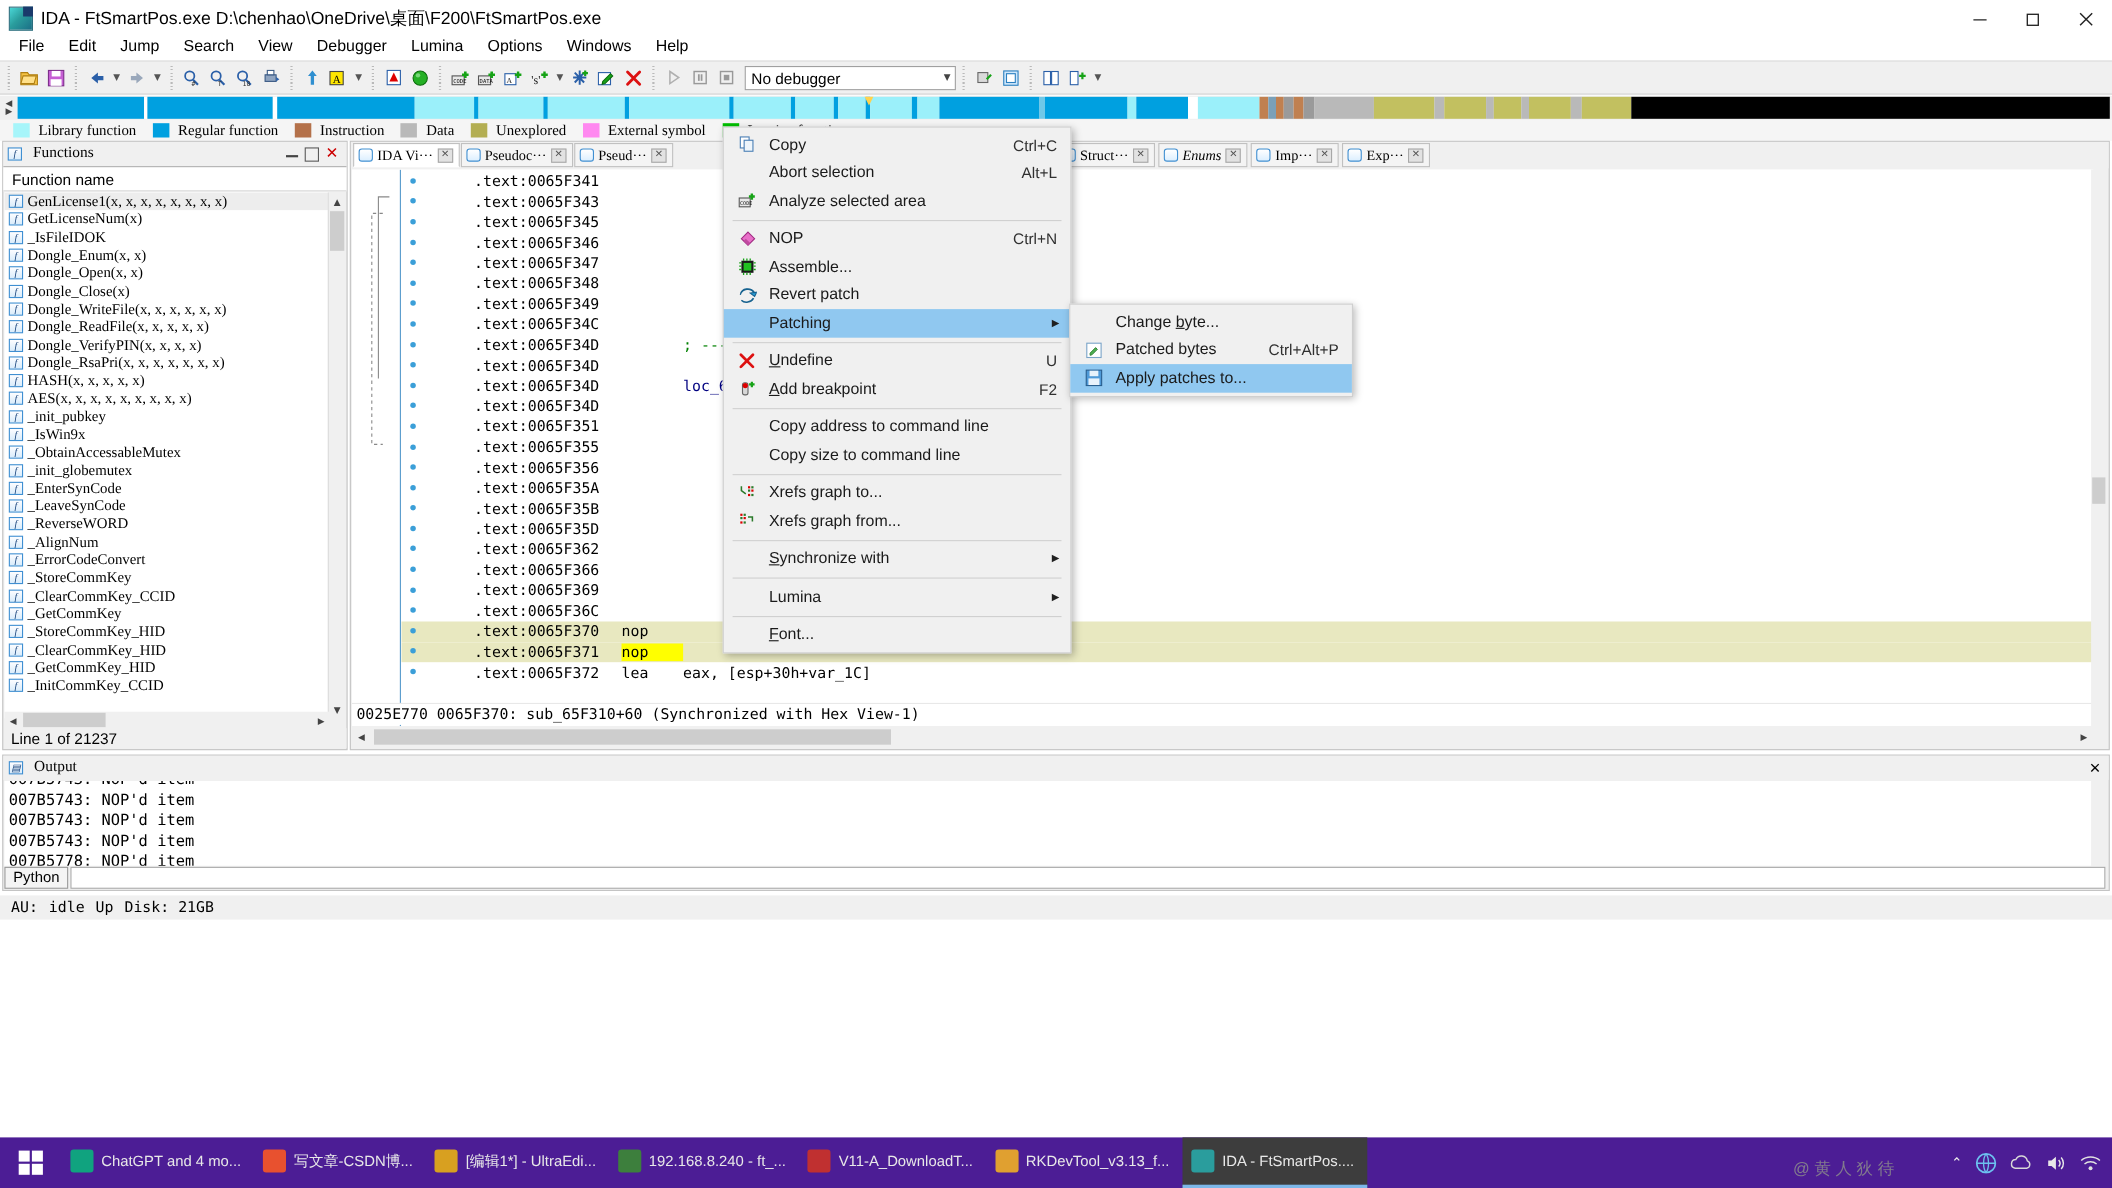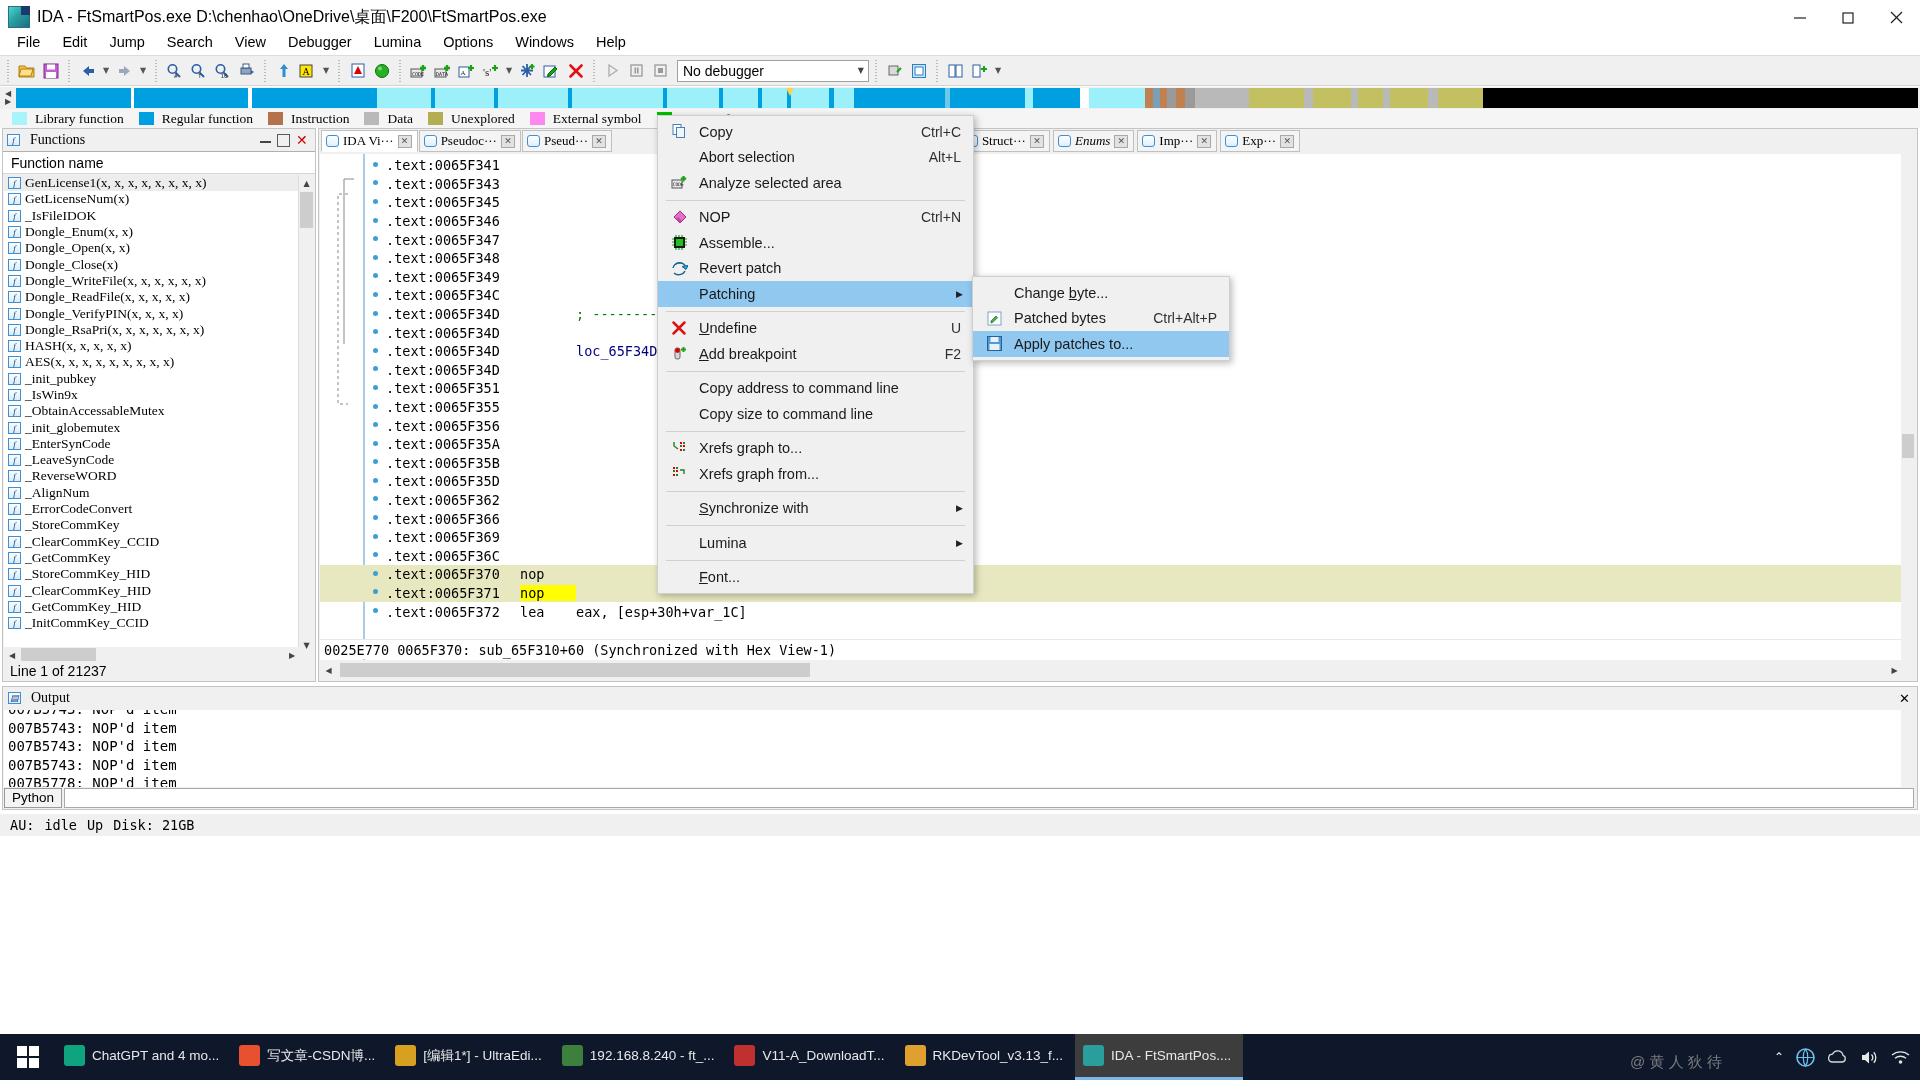--- a/index.html
+++ b/index.html
@@ -121,21 +121,21 @@
   .tabbar{height:24px;display:flex;align-items:center;background:#f0f0f0;gap:0px;padding-left:2px;overflow:hidden;}
   .tab{height:22px;display:flex;align-items:center;padding:0 5px 0 4px;border:1px solid #c0c0c0;background:#f4f4f4;
     font-family:"Liberation Serif",serif;font-size:13px;gap:4px;margin-right:1px;white-space:nowrap;}
   .tab.active{background:#ffffff;border-bottom-color:#ffffff;}
   .tab .tico{width:13px;height:12px;border:1px solid #3f8fd2;background:linear-gradient(#fff,#dcefff);flex:none;}
   .tab .tcl{width:14px;height:13px;border:1px solid #a8a8a8;background:#e2e2e2;display:flex;align-items:center;
     justify-content:center;font-size:9px;color:#555;font-family:"DejaVu Sans",sans-serif;}
   .codearea{position:absolute;left:1px;top:25px;width:1583px;height:506px;background:#fff;overflow:hidden;}
   .arrowcol{position:absolute;left:0;top:0;width:62px;height:100%;}
   .code-row{height:18.6px;display:flex;align-items:center;font-family:"DejaVu Sans Mono",monospace;font-size:13.5px;white-space:pre;}
-  .code-rows{position:absolute;left:0;top:2px;width:100%;}
+  .code-rows{position:absolute;left:0;top:2px;width:100%;padding-left:45px;}
   .addr{color:#000;padding-left:66px;width:200px;display:inline-block;}
   .mnem{color:#000;width:56px;display:inline-block;}
   .ops{color:#000;}
   .code-row.hl-olive{background:#e8e8c0;}
   .hl-yellow{background:#ffff00;}
   .dot{position:absolute;left:53px;width:5px;height:5px;border-radius:50%;background:#3b9fd8;margin-top:-2px;}
   .statline{position:absolute;left:1px;bottom:22px;width:1583px;height:20px;background:#fff;display:flex;align-items:center;
     padding-left:4px;font-family:"DejaVu Sans Mono",monospace;font-size:13.5px;border-top:1px solid #e8e8e8;}
   .dis-hscroll{position:absolute;left:1px;bottom:1px;width:1583px;height:18px;background:#f0f0f0;}
   .dis-hscroll .lt,.dis-hscroll .rt{position:absolute;top:0;width:17px;height:17px;display:flex;align-items:center;justify-content:center;font-size:8px;color:#444;font-family:"DejaVu Sans",sans-serif;}
@@ -157,21 +157,21 @@
   .pybtn{width:58px;height:20px;border:1px solid #9a9a9a;background:#f4f4f4;display:flex;align-items:center;
     justify-content:center;font-size:13.5px;font-family:"Liberation Sans",sans-serif;}
   .pyfield{flex:1;height:20px;background:#fff;border:1px solid #a9a9a9;margin-left:2px;margin-right:2px;}
 
   
   .statusbar{position:absolute;left:0;top:814px;width:1920px;height:22px;background:#f0f0f0;display:flex;align-items:center;
     font-family:"DejaVu Sans Mono",monospace;font-size:13.5px;}
   .statusbar .seg{padding-left:10px;}
 
   
-  .taskbar{position:absolute;left:0;bottom:0;width:1920px;height:46px;background:#0f172a;display:flex;align-items:center;}
+  .taskbar{position:absolute;left:0;bottom:0;width:1920px;height:46px;background:#4c1d95;display:flex;align-items:center;}
   .startbtn{width:56px;height:46px;display:flex;align-items:center;justify-content:center;}
   .wlogo{width:22px;height:22px;display:grid;grid-template-columns:1fr 1fr;grid-template-rows:1fr 1fr;gap:2.5px;}
   .wlogo i{background:#ffffff;display:block;}
   .tbtask{height:46px;display:flex;align-items:center;padding:0 12px 0 8px;gap:7px;max-width:183px;overflow:hidden;
     color:#e8e8e8;font-size:13.5px;font-family:"Liberation Sans",sans-serif;white-space:nowrap;border-bottom:3px solid transparent;}
   .tbtask.active{background:#3d3d3d;border-bottom:3px solid #7cb7e8;}
   .tico{width:21px;height:21px;flex:none;border-radius:3px;}
   .tray{margin-left:auto;display:flex;align-items:center;gap:12px;padding-right:10px;color:#eaeaea;font-size:14px;}
   .tray svg{display:block;}
 

